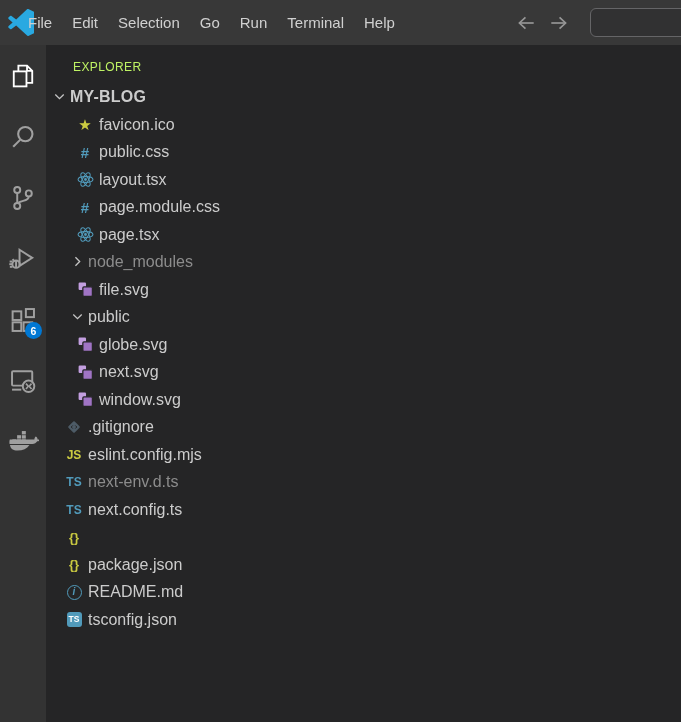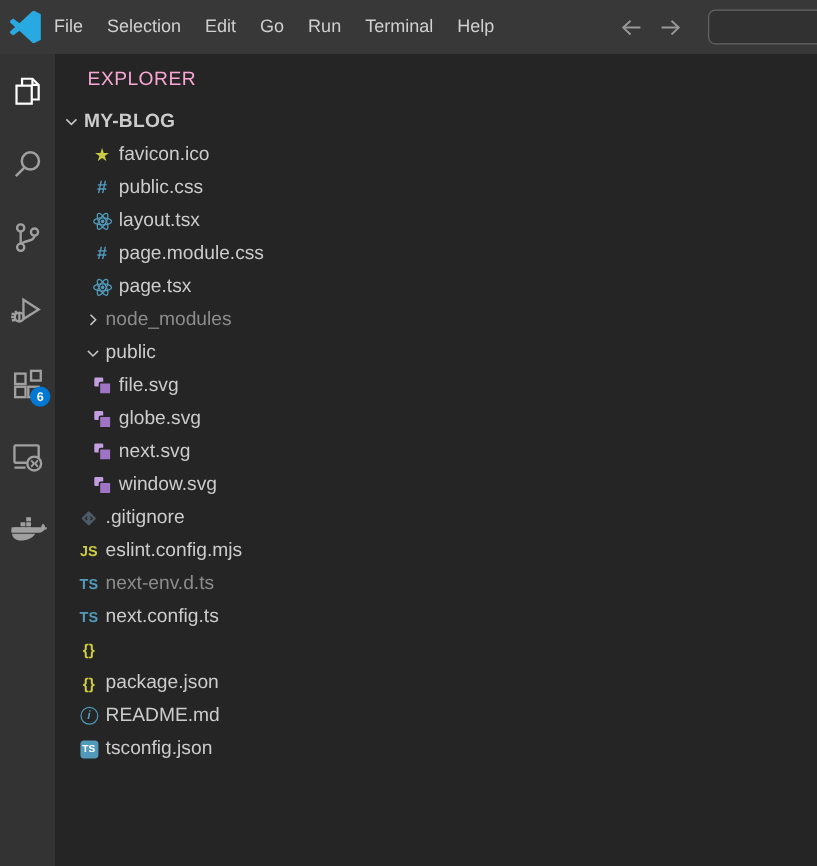--- a/index.html
+++ b/index.html
@@ -8,37 +8,37 @@
     --icon-purple-light:#c39fe0; --icon-slate:#4d5b66; --badge:#0078d4;
     --fg:#cccccc; --fg-dim:#8c8c8c; --ab-fg:#a0a0a0;
   }
   *{margin:0;padding:0;box-sizing:border-box}
   html,body{width:681px;height:722px;overflow:hidden}
   body{background:var(--sb-bg);font-family:"Liberation Sans",sans-serif;position:relative}
 
   
   .titlebar{position:absolute;left:0;top:0;width:681px;height:45px;background:var(--titlebar-bg);overflow:hidden}
   .vscode-logo{position:absolute;left:7px;top:9px;width:27px;height:27px}
-  .menus{position:absolute;left:35px;top:0;height:45px;display:flex;align-items:flex-end}
+  .menus{position:absolute;left:18px;top:0;height:45px;display:flex;align-items:flex-end}
   .menu-item{padding:0 10px;font-size:15px;color:#d0d0d0;line-height:45px;cursor:default}
   .nav-arrow{position:absolute;top:12px;width:22px;height:22px;color:#979797}
   .nav-back{left:515px}.nav-fwd{left:548px}
   .searchbox{position:absolute;left:590px;top:8px;width:110px;height:29px;background:#313132;border:1px solid #656567;border-radius:6px}
 
   
   .activitybar{position:absolute;left:0;top:45px;width:46px;bottom:0;background:var(--ab-bg);display:flex;flex-direction:column}
   .ab-item{height:61px;display:flex;align-items:center;justify-content:center;position:relative;color:var(--ab-fg)}
   .ab-item.active{color:#ffffff}
   .badge{position:absolute;right:4px;bottom:11px;width:17px;height:17px;border-radius:50%;background:var(--badge);color:#fff;font-size:10.5px;font-weight:700;display:flex;align-items:center;justify-content:center}
 
   
   .sidebar{position:absolute;left:46px;top:45px;right:0;bottom:0;background:var(--sb-bg)}
-  .sb-header{padding:14px 0 0 27px;font-size:16px;line-height:16px;color:#f9a8d4;letter-spacing:.4px}
+  .sb-header{padding:14px 0 0 27px;font-size:12px;line-height:16px;color:#bef264;letter-spacing:.4px}
   .tree{margin-top:13px}
-  .row{height:27.5px;display:flex;align-items:center;white-space:nowrap;cursor:default}
+  .row{height:27.5px;display:flex;white-space:nowrap;cursor:default}
   .spacer{flex:none}
   .twisty{flex:none;width:18px;height:16px;display:flex;align-items:center;justify-content:center;margin-right:2px;color:#c5c5c5}
   .ficon{flex:none;width:20px;height:18px;display:flex;align-items:center;justify-content:center;margin-right:4px}
   .label{font-size:16px;color:var(--fg)}
   .row.root .label{font-weight:700;letter-spacing:.2px}
   .row.dimmed .label{color:var(--fg-dim)}
 
   
   .fi-star{color:var(--icon-yellow);font-size:15px;line-height:1}
   .fi-css{color:var(--icon-blue);font-weight:700;font-size:15px;line-height:1}
@@ -50,22 +50,22 @@
 </style>
 </head>
 <body>
 
 <div class="titlebar">
   <svg class="vscode-logo" viewBox="0 0 100 100">
     <path fill="#29a9e1" d="M74.9 99.3c1.9.7 4 .7 5.8-.2l20.5-9.9c2.1-1 3.5-3.2 3.5-5.6V16.4c0-2.4-1.4-4.6-3.5-5.6L80.7.9c-2.4-1.2-5.3-.9-7.4.9L33.9 38.5 16.8 25.5c-1.6-1.2-3.8-1.1-5.3.2l-5.5 5c-1.8 1.6-1.8 4.5 0 6.1L20.8 50 6 63.2c-1.8 1.6-1.8 4.5 0 6.1l5.5 5c1.5 1.3 3.7 1.4 5.3.2l17.1-13 39.4 36.1 1.6 1.7zM75.1 27.3 45.2 50l29.9 22.7V27.3z"></path>
   </svg>
   <div class="menus">
       <span class="menu-item">File</span>
+      <span class="menu-item">Edit</span>
       <span class="menu-item">Selection</span>
-      <span class="menu-item">Edit</span>
       <span class="menu-item">Go</span>
       <span class="menu-item">Run</span>
       <span class="menu-item">Terminal</span>
       <span class="menu-item">Help</span>
     </div>
   <svg class="nav-arrow nav-back" viewBox="0 0 20 20" fill="none" stroke="currentColor" stroke-width="1.5">
     <path d="M17 10 H4"></path>
       <path d="M9.5 4.8 4 10 l5.5 5.2"></path>
   </svg>
   <svg class="nav-arrow nav-fwd" viewBox="0 0 20 20" fill="none" stroke="currentColor" stroke-width="1.5">
@@ -205,46 +205,46 @@
       <div class="row dimmed">
         <span class="spacer" style="width: 22px;"></span>
         <span class="twisty">
           <svg width="15" height="15" viewBox="0 0 16 16" fill="none" stroke="currentColor" stroke-width="1.4">
             <path d="M5.8 3.5 10.3 8 5.8 12.5"></path>
           </svg>
         </span>
         <span class="label">node_modules</span>
       </div>
       <div class="row">
+        <span class="spacer" style="width: 29px;"></span>
+        <span class="ficon">
+          <svg width="17" height="17" viewBox="0 0 16 16">
+            <rect x="1.5" y="1.5" width="7" height="7" rx="1" fill="#c39fe0"></rect>
+            <rect x="5.5" y="5.5" width="9" height="9" rx="1" fill="#a074c4" stroke="#252526" stroke-width="1.2"></rect>
+          </svg>
+        </span>
+        <span class="label">file.svg</span>
+      </div>
+      <div class="row">
         <span class="spacer" style="width: 22px;"></span>
         <span class="twisty">
           <svg width="15" height="15" viewBox="0 0 16 16" fill="none" stroke="currentColor" stroke-width="1.4">
             <path d="M3.5 5.8 8 10.3 12.5 5.8"></path>
           </svg>
         </span>
         <span class="label">public</span>
       </div>
       <div class="row">
         <span class="spacer" style="width: 29px;"></span>
         <span class="ficon">
           <svg width="17" height="17" viewBox="0 0 16 16">
             <rect x="1.5" y="1.5" width="7" height="7" rx="1" fill="#c39fe0"></rect>
             <rect x="5.5" y="5.5" width="9" height="9" rx="1" fill="#a074c4" stroke="#252526" stroke-width="1.2"></rect>
           </svg>
         </span>
-        <span class="label">file.svg</span>
-      </div>
-      <div class="row">
-        <span class="spacer" style="width: 29px;"></span>
-        <span class="ficon">
-          <svg width="17" height="17" viewBox="0 0 16 16">
-            <rect x="1.5" y="1.5" width="7" height="7" rx="1" fill="#c39fe0"></rect>
-            <rect x="5.5" y="5.5" width="9" height="9" rx="1" fill="#a074c4" stroke="#252526" stroke-width="1.2"></rect>
-          </svg>
-        </span>
         <span class="label">globe.svg</span>
       </div>
       <div class="row">
         <span class="spacer" style="width: 29px;"></span>
         <span class="ficon">
           <svg width="17" height="17" viewBox="0 0 16 16">
             <rect x="1.5" y="1.5" width="7" height="7" rx="1" fill="#c39fe0"></rect>
             <rect x="5.5" y="5.5" width="9" height="9" rx="1" fill="#a074c4" stroke="#252526" stroke-width="1.2"></rect>
           </svg>
         </span>

